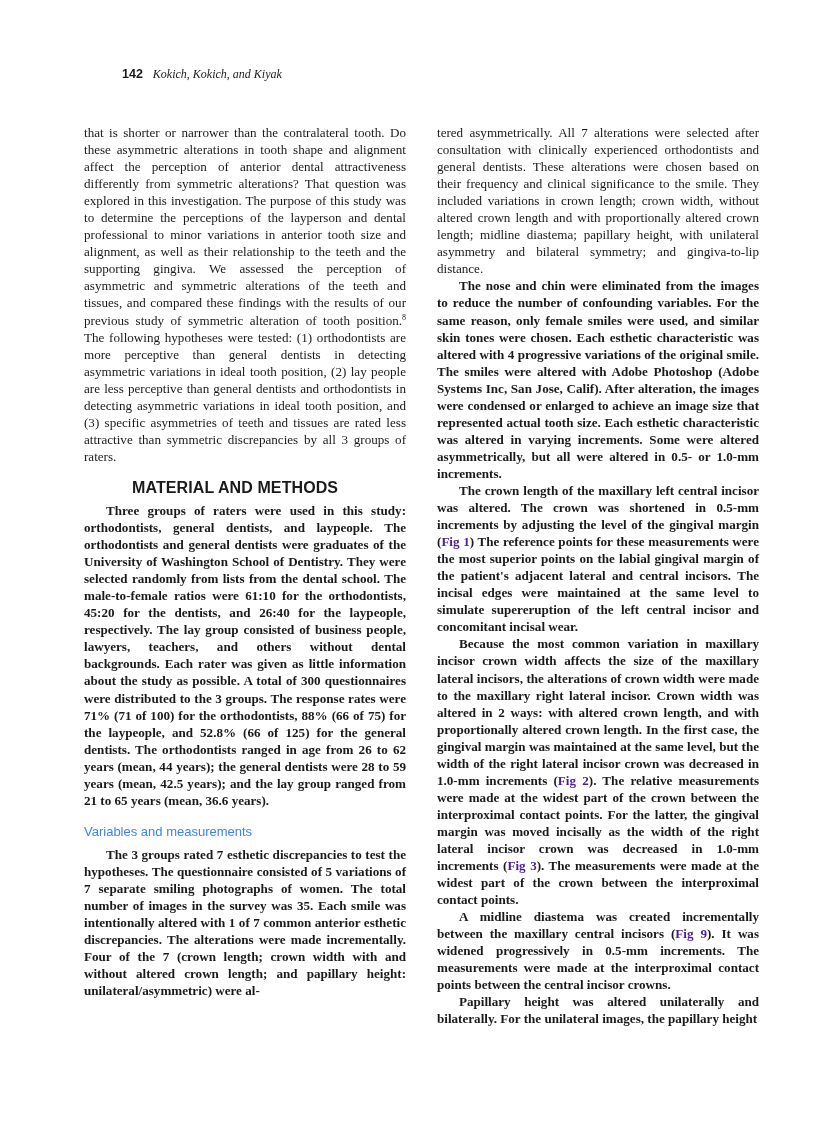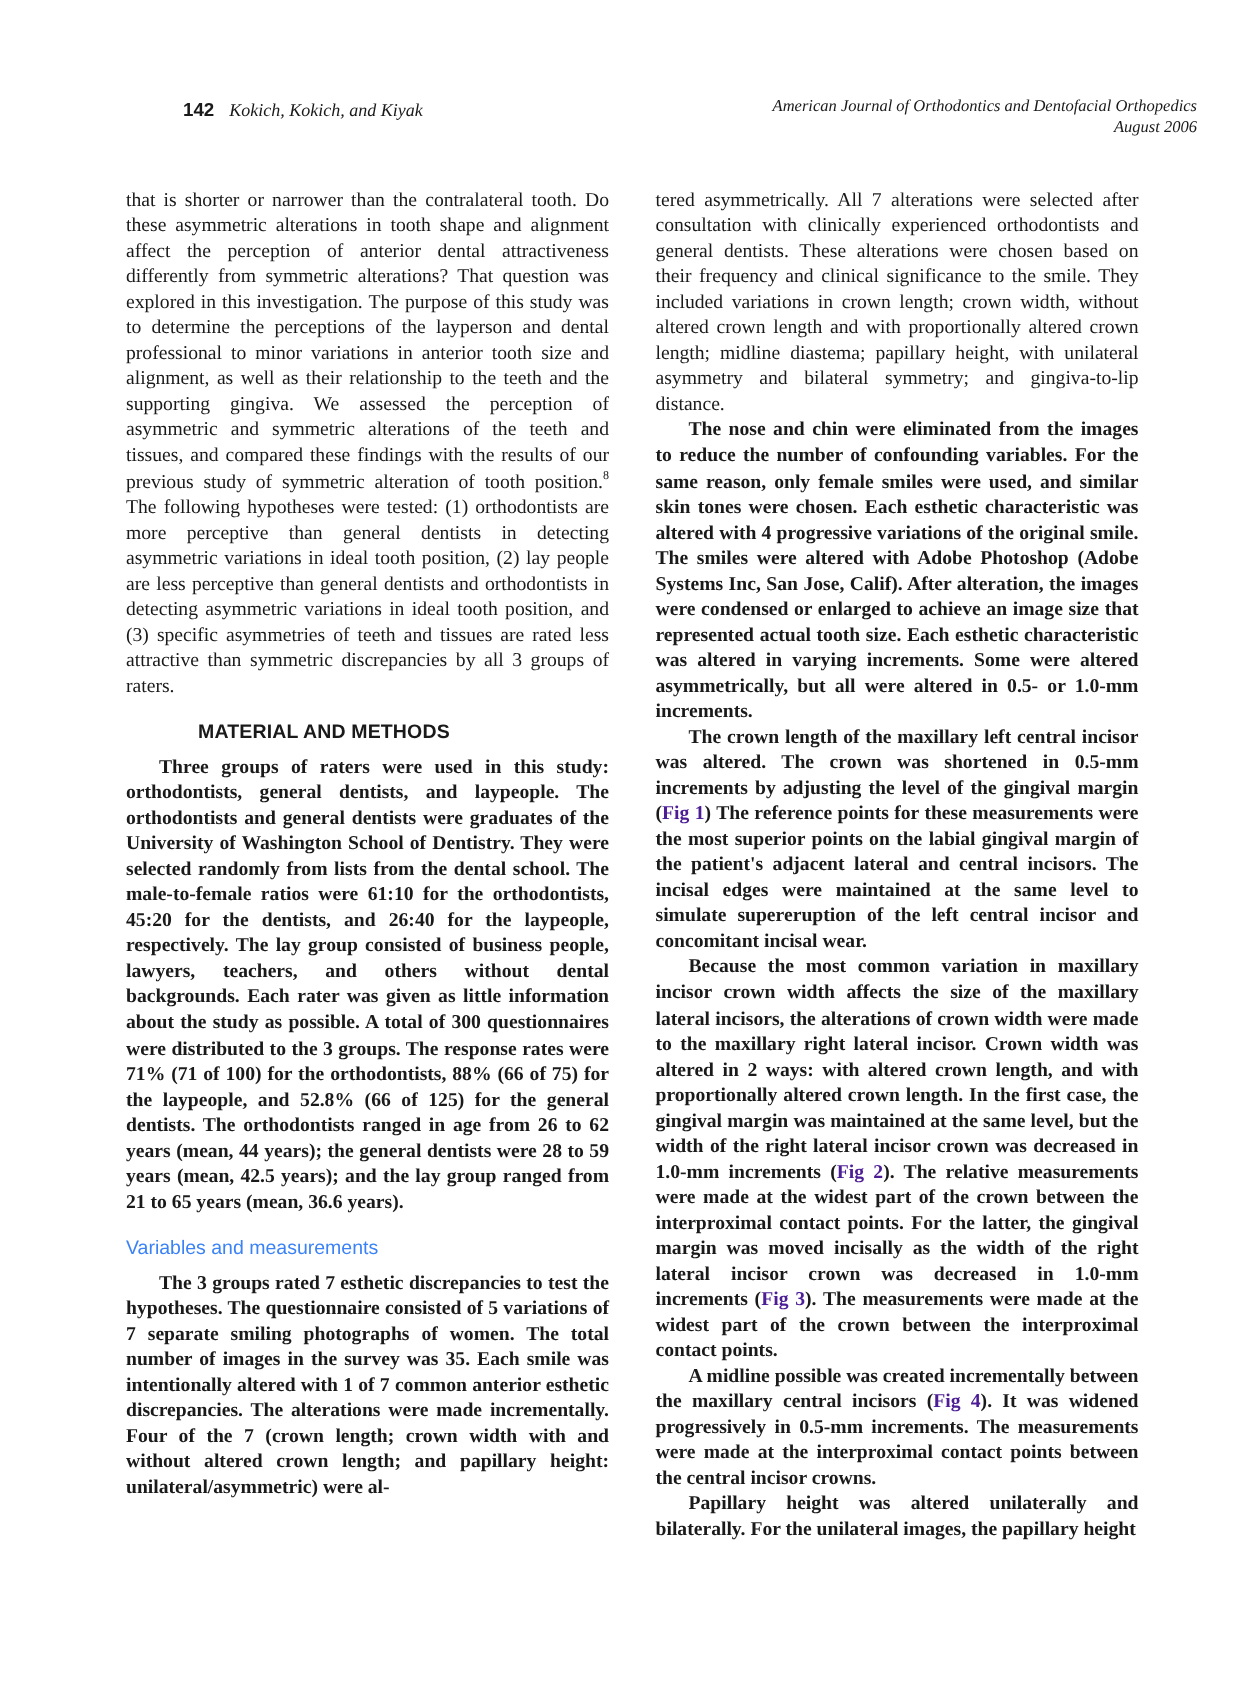--- a/index.html
+++ b/index.html
@@ -7,49 +7,45 @@
   .running-head { position: absolute; top: 64px; left: 80px; width: 676px; height: 30px; margin-left: 42px; }
   .rh-left { position: absolute; left: 0; top: 0; white-space: nowrap; }
   .page-num { font-family: "Liberation Sans", sans-serif; font-weight: bold; font-size: 12.5px; margin-right: 6px; }
   .rh-authors { font-family: "Liberation Serif", serif; font-style: italic; font-size: 12px; }
   .rh-right { position: absolute; right: 0; top: 0; text-align: right; font-family: "Liberation Serif", serif; font-style: italic; font-size: 11px; line-height: 14px; }
   .col { position: absolute; top: 124px; width: 322px; font-family: "Liberation Serif", serif; font-size: 13.1px; line-height: 17.05px; text-align: justify; }
   .col-left { left: 84px; }
   .col-right { left: 437px; }
   .col p { margin: 0; }
   .col p.indent { text-indent: 22px; font-weight: bold; }
-  h2.section { font-family: "Liberation Sans", sans-serif; font-weight: bold; font-size: 13px; margin: 14px 0 6px 0; letter-spacing: 0.1px; padding-left: 48px; }
+  h2.section { font-family: "Liberation Sans", sans-serif; font-weight: bold; font-size: 16px; margin: 14px 0 6px 0; letter-spacing: 0.1px; padding-left: 48px; }
   h3.subsection { font-family: "Liberation Sans", sans-serif; font-weight: normal; font-size: 13px; margin: 14px 0 6px 0; color: #3b82f6; }
   sup { font-size: 8px; line-height: 0; }
   .fig-link { color: #4c1d95; }
 </style>
 </head>
 <body>
 
 <div class="running-head">
   <div class="rh-left">
     <span class="page-num">142</span>
     <span class="rh-authors">Kokich, Kokich, and Kiyak</span>
-  </div>
-  <div class="rh-right">
-    <div>American Journal of Orthodontics and Dentofacial Orthopedics</div>
-    <div>August 2006</div>
   </div>
 </div>
 
 <div class="col col-left">
   <p><span>that is shorter or narrower than the contralateral tooth. Do these asymmetric alterations in tooth shape and alignment affect the perception of anterior dental attractiveness differently from symmetric alterations? That question was explored in this investigation. The purpose of this study was to determine the perceptions of the layperson and dental professional to minor variations in anterior tooth size and alignment, as well as their relationship to the teeth and the supporting gingiva. We assessed the perception of asymmetric and symmetric alterations of the teeth and tissues, and compared these findings with the results of our previous study of symmetric alteration of tooth position.</span><sup>8</sup><span> The following hypotheses were tested: (1) orthodontists are more perceptive than general dentists in detecting asymmetric variations in ideal tooth position, (2) lay people are less perceptive than general dentists and orthodontists in detecting asymmetric variations in ideal tooth position, and (3) specific asymmetries of teeth and tissues are rated less attractive than symmetric discrepancies by all 3 groups of raters.</span></p>
 
   <h2 class="section">MATERIAL AND METHODS</h2>
   <p class="indent">Three groups of raters were used in this study: orthodontists, general dentists, and laypeople. The orthodontists and general dentists were graduates of the University of Washington School of Dentistry. They were selected randomly from lists from the dental school. The male-to-female ratios were 61:10 for the orthodontists, 45:20 for the dentists, and 26:40 for the laypeople, respectively. The lay group consisted of business people, lawyers, teachers, and others without dental backgrounds. Each rater was given as little information about the study as possible. A total of 300 questionnaires were distributed to the 3 groups. The response rates were 71% (71 of 100) for the orthodontists, 88% (66 of 75) for the laypeople, and 52.8% (66 of 125) for the general dentists. The orthodontists ranged in age from 26 to 62 years (mean, 44 years); the general dentists were 28 to 59 years (mean, 42.5 years); and the lay group ranged from 21 to 65 years (mean, 36.6 years).</p>
 
   <h3 class="subsection">Variables and measurements</h3>
   <p class="indent">The 3 groups rated 7 esthetic discrepancies to test the hypotheses. The questionnaire consisted of 5 variations of 7 separate smiling photographs of women. The total number of images in the survey was 35. Each smile was intentionally altered with 1 of 7 common anterior esthetic discrepancies. The alterations were made incrementally. Four of the 7 (crown length; crown width with and without altered crown length; and papillary height: unilateral/asymmetric) were al-</p>
 </div>
 
 <div class="col col-right">
   <p>tered asymmetrically. All 7 alterations were selected after consultation with clinically experienced orthodontists and general dentists. These alterations were chosen based on their frequency and clinical significance to the smile. They included variations in crown length; crown width, without altered crown length and with proportionally altered crown length; midline diastema; papillary height, with unilateral asymmetry and bilateral symmetry; and gingiva-to-lip distance.</p>
   <p class="indent">The nose and chin were eliminated from the images to reduce the number of confounding variables. For the same reason, only female smiles were used, and similar skin tones were chosen. Each esthetic characteristic was altered with 4 progressive variations of the original smile. The smiles were altered with Adobe Photoshop (Adobe Systems Inc, San Jose, Calif). After alteration, the images were condensed or enlarged to achieve an image size that represented actual tooth size. Each esthetic characteristic was altered in varying increments. Some were altered asymmetrically, but all were altered in 0.5- or 1.0-mm increments.</p>
   <p class="indent"><span>The crown length of the maxillary left central incisor was altered. The crown was shortened in 0.5-mm increments by adjusting the level of the gingival margin (</span><span class="fig-link">Fig 1</span><span>) The reference points for these measurements were the most superior points on the labial gingival margin of the patient's adjacent lateral and central incisors. The incisal edges were maintained at the same level to simulate supereruption of the left central incisor and concomitant incisal wear.</span></p>
   <p class="indent"><span>Because the most common variation in maxillary incisor crown width affects the size of the maxillary lateral incisors, the alterations of crown width were made to the maxillary right lateral incisor. Crown width was altered in 2 ways: with altered crown length, and with proportionally altered crown length. In the first case, the gingival margin was maintained at the same level, but the width of the right lateral incisor crown was decreased in 1.0-mm increments (</span><span class="fig-link">Fig 2</span><span>). The relative measurements were made at the widest part of the crown between the interproximal contact points. For the latter, the gingival margin was moved incisally as the width of the right lateral incisor crown was decreased in 1.0-mm increments (</span><span class="fig-link">Fig 3</span><span>). The measurements were made at the widest part of the crown between the interproximal contact points.</span></p>
-  <p class="indent"><span>A midline possible was created incrementally between the maxillary central incisors (</span><span class="fig-link">Fig 4</span><span>). It was widened progressively in 0.5-mm increments. The measurements were made at the interproximal contact points between the central incisor crowns.</span></p>
+  <p class="indent"><span>A midline diastema was created incrementally between the maxillary central incisors (</span><span class="fig-link">Fig 9</span><span>). It was widened progressively in 0.5-mm increments. The measurements were made at the interproximal contact points between the central incisor crowns.</span></p>
   <p class="indent">Papillary height was altered unilaterally and bilaterally. For the unilateral images, the papillary height</p>
 </div>
 
 </body></html>

